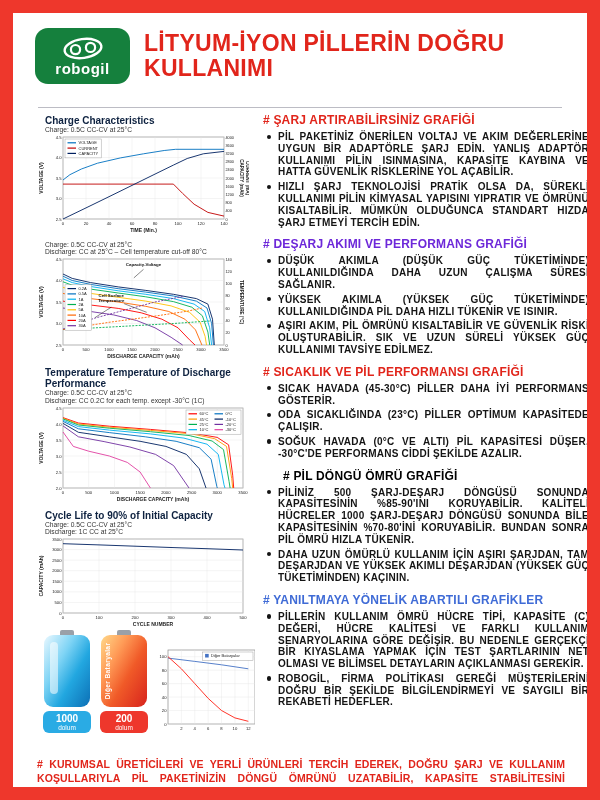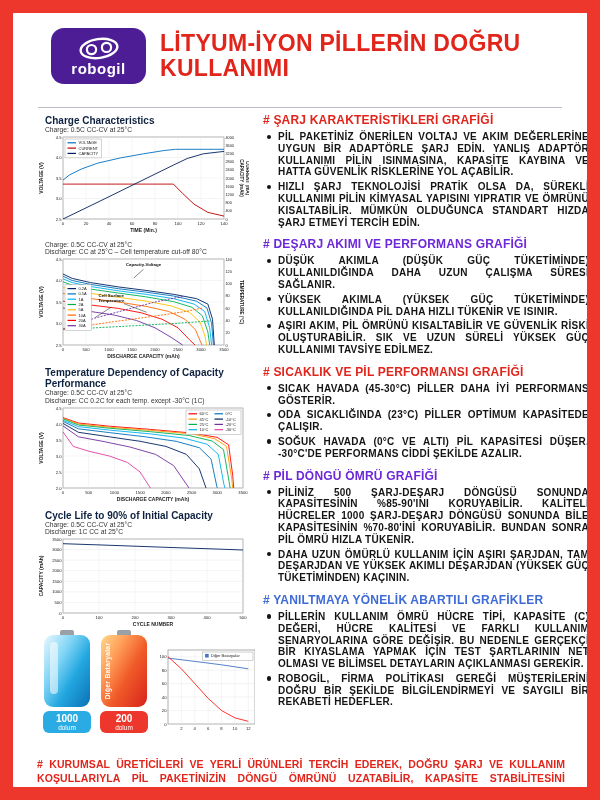--- a/index.html
+++ b/index.html
@@ -47,21 +47,21 @@
   
   .footer{position:absolute;left:24px;right:22px;top:744px;font-size:10.5px;font-weight:800;line-height:1.36;letter-spacing:0.1px;text-align:justify;}
   .hl{padding:0 1px;}
 </style>
 </head>
 <body>
 
 <div class="page" style="border-color: rgb(238, 55, 44);">
 
   <header class="header">
-    <div class="logo" style="background: #4c1d95; margin-left: 16px;">
+    <div class="logo" style="background: #15803d;">
       <svg class="logo-icon" width="46" height="25" viewBox="0 0 46 25">
         <ellipse cx="23" cy="12.5" rx="18.5" ry="9.5" fill="none" stroke="#ffffff" stroke-width="2.4" transform="rotate(-8 23 12.5)"></ellipse>
         <circle cx="15.5" cy="13.6" r="4.6" fill="none" stroke="#ffffff" stroke-width="2.2"></circle>
         <circle cx="30.5" cy="11.4" r="4.6" fill="none" stroke="#ffffff" stroke-width="2.2"></circle>
       </svg>
       <div class="logo-text">robogil</div>
     </div>
     <h1 class="title" style="color: rgb(225, 37, 27);">
       <span>LİTYUM-İYON PİLLERİN DOĞRU</span><br>
       <span>KULLANIMI</span>
@@ -204,21 +204,21 @@
           <text x="106.5" y="9.879999999999999" font-size="4.4" text-anchor="middle" fill="#111111" font-family="&quot;Liberation Sans&quot;, sans-serif" font-weight="bold">Capacity-Voltage</text>
           <line x1="106.5" y1="13.32" x2="96.84" y2="21.92" stroke="#111111" stroke-width="0.5"></line>
           <text x="74.3" y="40.84" font-size="4.4" text-anchor="middle" fill="#111111" font-family="&quot;Liberation Sans&quot;, sans-serif" font-weight="bold">Cell Surface</text>
           <text x="74.3" y="46.040000000000006" font-size="4.4" text-anchor="middle" fill="#111111" font-family="&quot;Liberation Sans&quot;, sans-serif" font-weight="bold">Temperature</text>
           <line x1="74.3" y1="51.160000000000004" x2="58.2" y2="61.480000000000004" stroke="#111111" stroke-width="0.5"></line>
           <line x1="87.18" y1="47.72" x2="109.72" y2="56.32" stroke="#111111" stroke-width="0.5"></line>
         </svg>
     </div>
 
     <div class="chart-block">
-      <div class="chart-title">Temperature Dependency of Capacity Performance</div>
+      <div class="chart-title">Temperature Temperature of Discharge Performance</div>
       <div class="chart-sub">Charge: 0.5C CC-CV at 25°C</div>
       <div class="chart-sub">Discharge: CC 0.2C for each temp. except -30°C (1C)</div>
       <svg class="chart-svg" width="212" height="98">
           <rect x="26" y="3" width="180" height="80" fill="#ffffff" stroke="#8a8a8a" stroke-width="0.7"></rect>
           <line x1="26" y1="3" x2="26" y2="83" stroke="#e3e3e3" stroke-width="0.4"></line>
           <text x="26" y="88.5" font-size="4.2" text-anchor="middle" fill="#222" font-family="&quot;Liberation Sans&quot;, sans-serif">0</text>
           <line x1="51.71428571428571" y1="3" x2="51.71428571428571" y2="83" stroke="#e3e3e3" stroke-width="0.4"></line>
           <text x="51.71428571428571" y="88.5" font-size="4.2" text-anchor="middle" fill="#222" font-family="&quot;Liberation Sans&quot;, sans-serif">500</text>
           <line x1="77.42857142857142" y1="3" x2="77.42857142857142" y2="83" stroke="#e3e3e3" stroke-width="0.4"></line>
           <text x="77.42857142857142" y="88.5" font-size="4.2" text-anchor="middle" fill="#222" font-family="&quot;Liberation Sans&quot;, sans-serif">1000</text>
@@ -365,21 +365,21 @@
           <rect x="48.1" y="6.9" width="3.6" height="3.6" fill="#4472c4"></rect>
           <text x="53.9" y="10.3" font-size="4" text-anchor="start" fill="#222" font-family="&quot;Liberation Sans&quot;, sans-serif">Diğer Bataryalar</text>
         </svg>
     </div>
 
   </div>
 
   <div class="right-col">
 
     <section class="section">
-      <h2 class="sec-head" style="color: rgb(225, 37, 27);"># ŞARJ KARAKTERİSTİKLERİ GRAFİĞİ</h2>
+      <h2 class="sec-head" style="color: rgb(225, 37, 27);"># ŞARJ ARTIRABİLİRSİNİZ GRAFİĞİ</h2>
       <ul class="bullets">
         <li>PİL PAKETİNİZ ÖNERİLEN VOLTAJ VE AKIM DEĞERLERİNE UYGUN BİR ADAPTÖRLE ŞARJ EDİN. YANLIŞ ADAPTÖR KULLANIMI PİLİN ISINMASINA, KAPASİTE KAYBINA VE HATTA GÜVENLİK RİSKLERİNE YOL AÇABİLİR.</li>
         <li>HIZLI ŞARJ TEKNOLOJİSİ PRATİK OLSA DA, SÜREKLİ KULLANIMI PİLİN KİMYASAL YAPISINI YIPRATIR VE ÖMRÜNÜ KISALTABİLİR. MÜMKÜN OLDUĞUNCA STANDART HIZDA ŞARJ ETMEYİ TERCİH EDİN.</li>
       </ul>
     </section>
 
     <section class="section">
       <h2 class="sec-head" style="color: #6d28d9;"># DEŞARJ AKIMI VE PERFORMANS GRAFİĞİ</h2>
       <ul class="bullets">
         <li>DÜŞÜK AKIMLA (DÜŞÜK GÜÇ TÜKETİMİNDE) KULLANILDIĞINDA DAHA UZUN ÇALIŞMA SÜRESİ SAĞLANIR.</li>
@@ -391,21 +391,21 @@
     <section class="section">
       <h2 class="sec-head" style="color: rgb(225, 37, 27);"># SICAKLIK VE PİL PERFORMANSI GRAFİĞİ</h2>
       <ul class="bullets">
         <li>SICAK HAVADA (45-30°C) PİLLER DAHA İYİ PERFORMANS GÖSTERİR.</li>
         <li>ODA SICAKLIĞINDA (23°C) PİLLER OPTİMUM KAPASİTEDE ÇALIŞIR.</li>
         <li>SOĞUK HAVADA (0°C VE ALTI) PİL KAPASİTESİ DÜŞER, -30°C'DE PERFORMANS CİDDİ ŞEKİLDE AZALIR.</li>
       </ul>
     </section>
 
     <section class="section">
-      <h2 class="sec-head" style="color: #6d28d9;"># PİL DÖNGÜ ÖMRÜ GRAFİĞİ</h2>
+      <h2 class="sec-head" style="color: #000000; margin-left: 20px;"># PİL DÖNGÜ ÖMRÜ GRAFİĞİ</h2>
       <ul class="bullets">
         <li>PİLİNİZ 500 ŞARJ-DEŞARJ DÖNGÜSÜ SONUNDA KAPASİTESİNİN %85-90'INI KORUYABİLİR. KALİTELİ HÜCRELER 1000 ŞARJ-DEŞARJ DÖNGÜSÜ SONUNDA BİLE KAPASİTESİNİN %70-80'İNİ KORUYABİLİR. BUNDAN SONRA PİL ÖMRÜ HIZLA TÜKENİR.</li>
         <li>DAHA UZUN ÖMÜRLÜ KULLANIM İÇİN AŞIRI ŞARJDAN, TAM DEŞARJDAN VE YÜKSEK AKIMLI DEŞARJDAN (YÜKSEK GÜÇ TÜKETİMİNDEN) KAÇININ.</li>
       </ul>
     </section>
 
     <section class="section">
       <h2 class="sec-head" style="color: rgb(63, 107, 214);"># YANILTMAYA YÖNELİK ABARTILI GRAFİKLER</h2>
       <ul class="bullets">
         <li>PİLLERİN KULLANIM ÖMRÜ HÜCRE TİPİ, KAPASİTE (C) DEĞERİ, HÜCRE KALİTESİ VE FARKLI KULLANIM SENARYOLARINA GÖRE DEĞİŞİR. BU NEDENLE GERÇEKÇİ BİR KIYASLAMA YAPMAK İÇİN TEST ŞARTLARININ NET OLMASI VE BİLİMSEL DETAYLARIN AÇIKLANMASI GEREKİR.</li>

